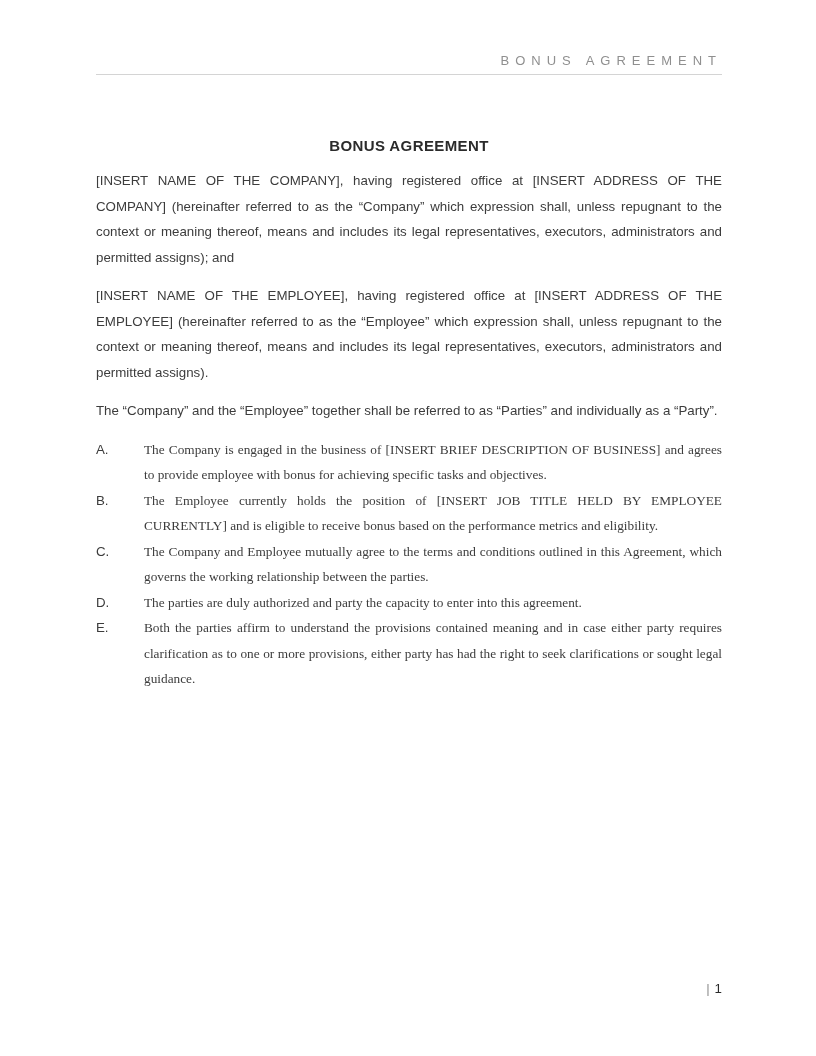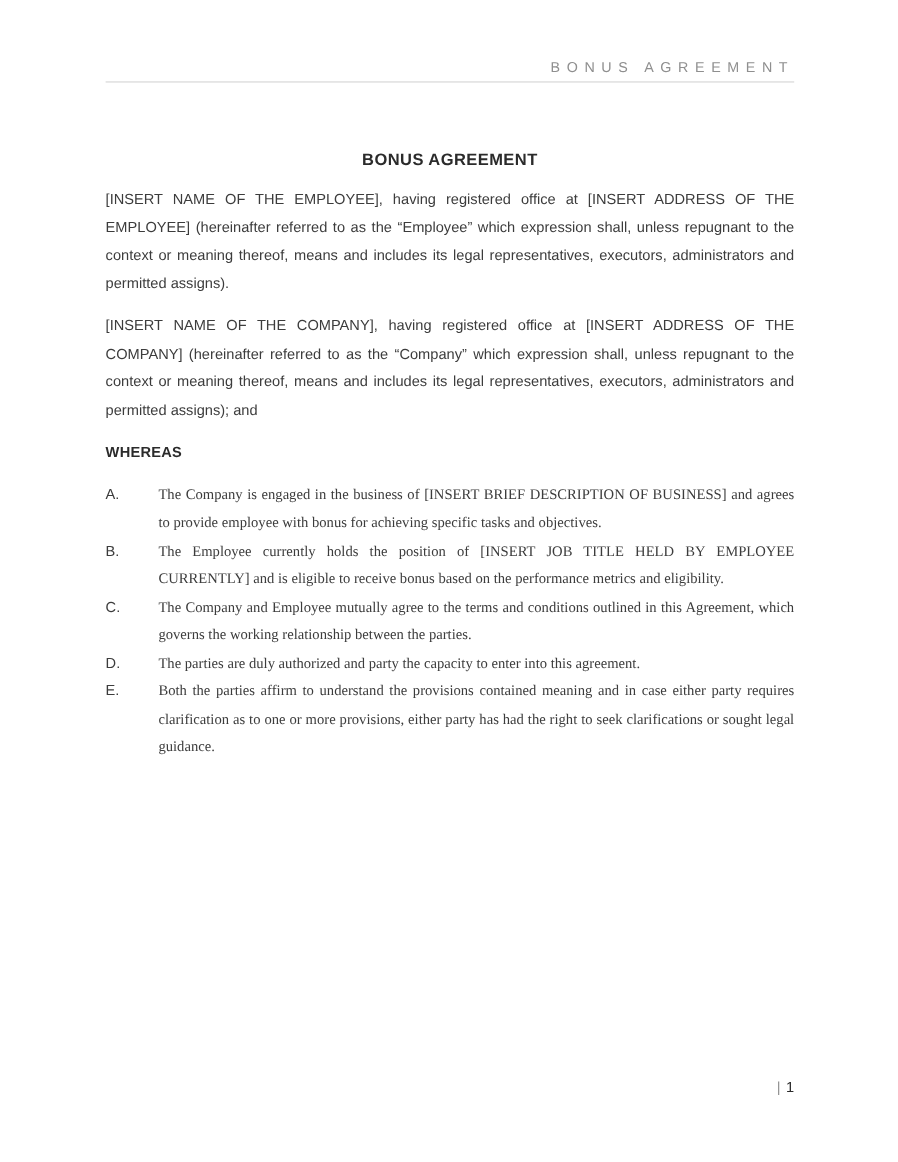--- a/index.html
+++ b/index.html
@@ -76,25 +76,25 @@
 
 <div class="page">
 
   <div class="running-header">
     <span>BONUS AGREEMENT</span>
   </div>
 
   <h1 class="doc-title">BONUS AGREEMENT</h1>
 
   <div class="body-text">
+    <p>[INSERT NAME OF THE COMPANY], having registered office at [INSERT ADDRESS OF THE COMPANY] (hereinafter referred to as the “Company” which expression shall, unless repugnant to the context or meaning thereof, means and includes its legal representatives, executors, administrators and permitted assigns); and</p>
     <p>[INSERT NAME OF THE EMPLOYEE], having registered office at [INSERT ADDRESS OF THE EMPLOYEE] (hereinafter referred to as the “Employee” which expression shall, unless repugnant to the context or meaning thereof, means and includes its legal representatives, executors, administrators and permitted assigns).</p>
-    <p>[INSERT NAME OF THE COMPANY], having registered office at [INSERT ADDRESS OF THE COMPANY] (hereinafter referred to as the “Company” which expression shall, unless repugnant to the context or meaning thereof, means and includes its legal representatives, executors, administrators and permitted assigns); and</p>
+    <p>The “Company” and the “Employee” together shall be referred to as “Parties” and individually as a “Party”.</p>
   </div>
 
-  <h2 class="whereas-heading">WHEREAS</h2>
 
   <div class="whereas-list">
 
     <div class="list-item">
       <div class="list-marker">A.</div>
       <div class="list-text">The Company is engaged in the business of [INSERT BRIEF DESCRIPTION OF BUSINESS] and agrees to provide employee with bonus for achieving specific tasks and objectives.</div>
     </div>
 
     <div class="list-item">
       <div class="list-marker">B.</div>

